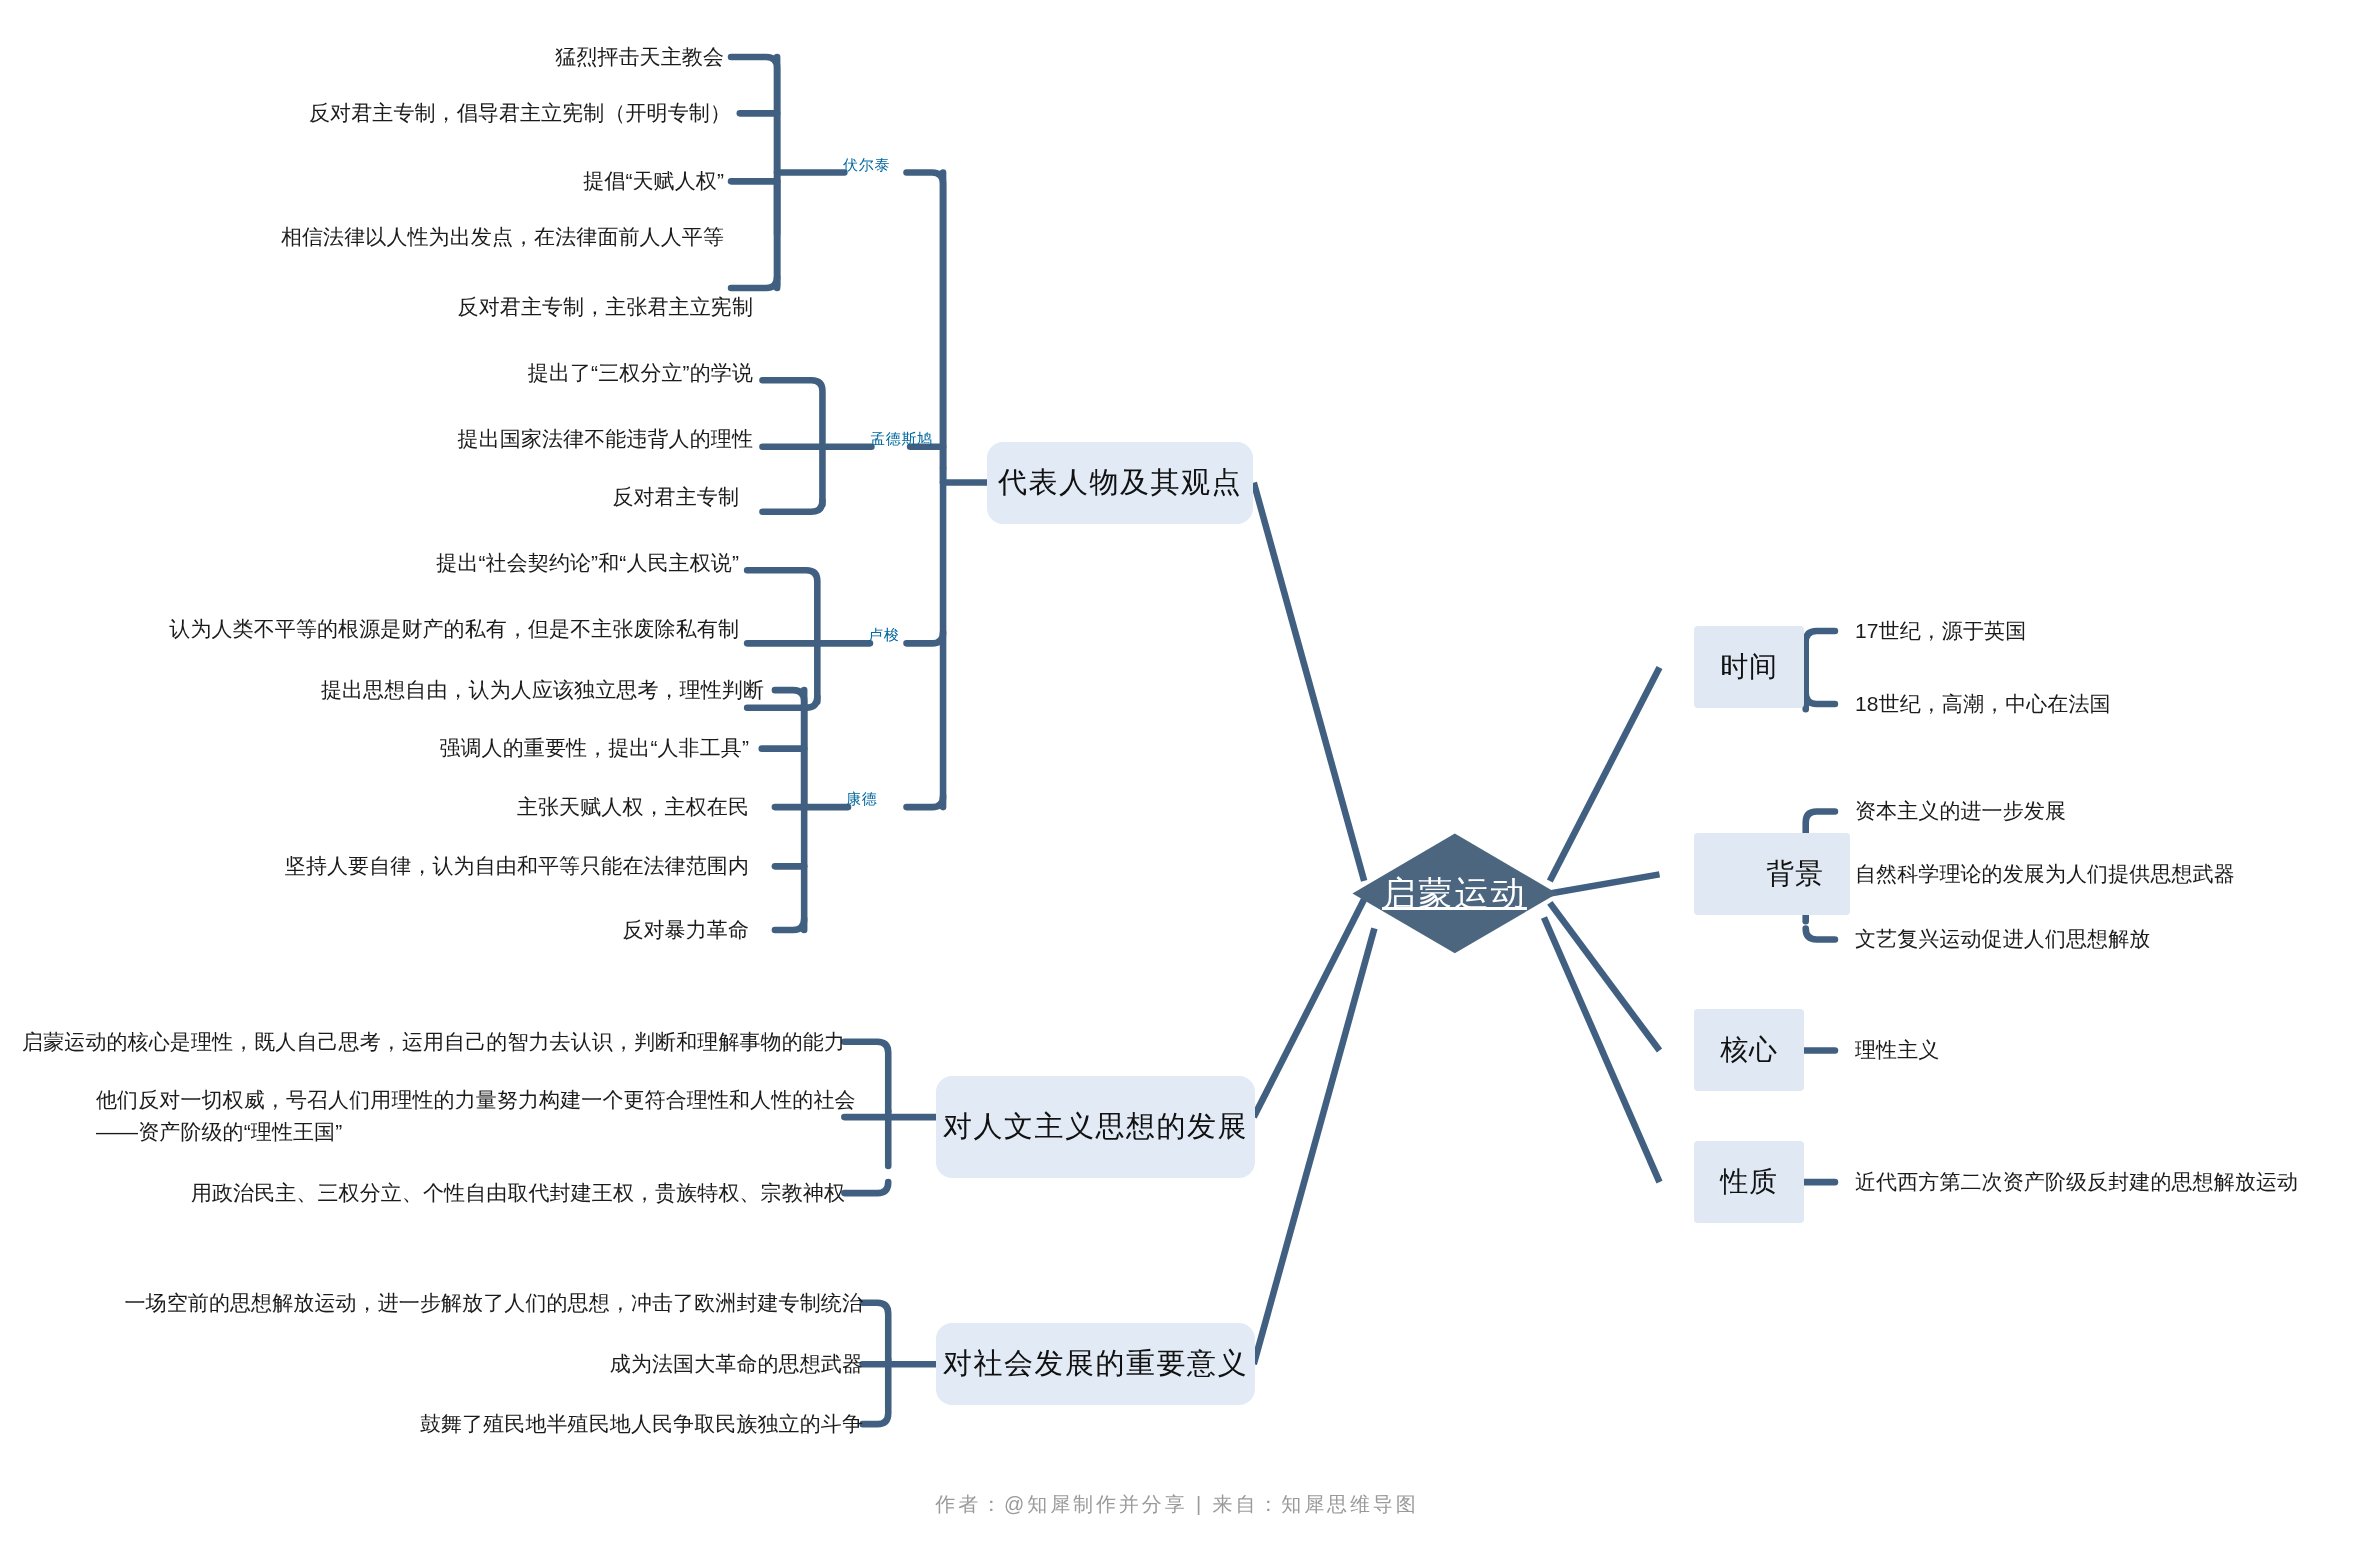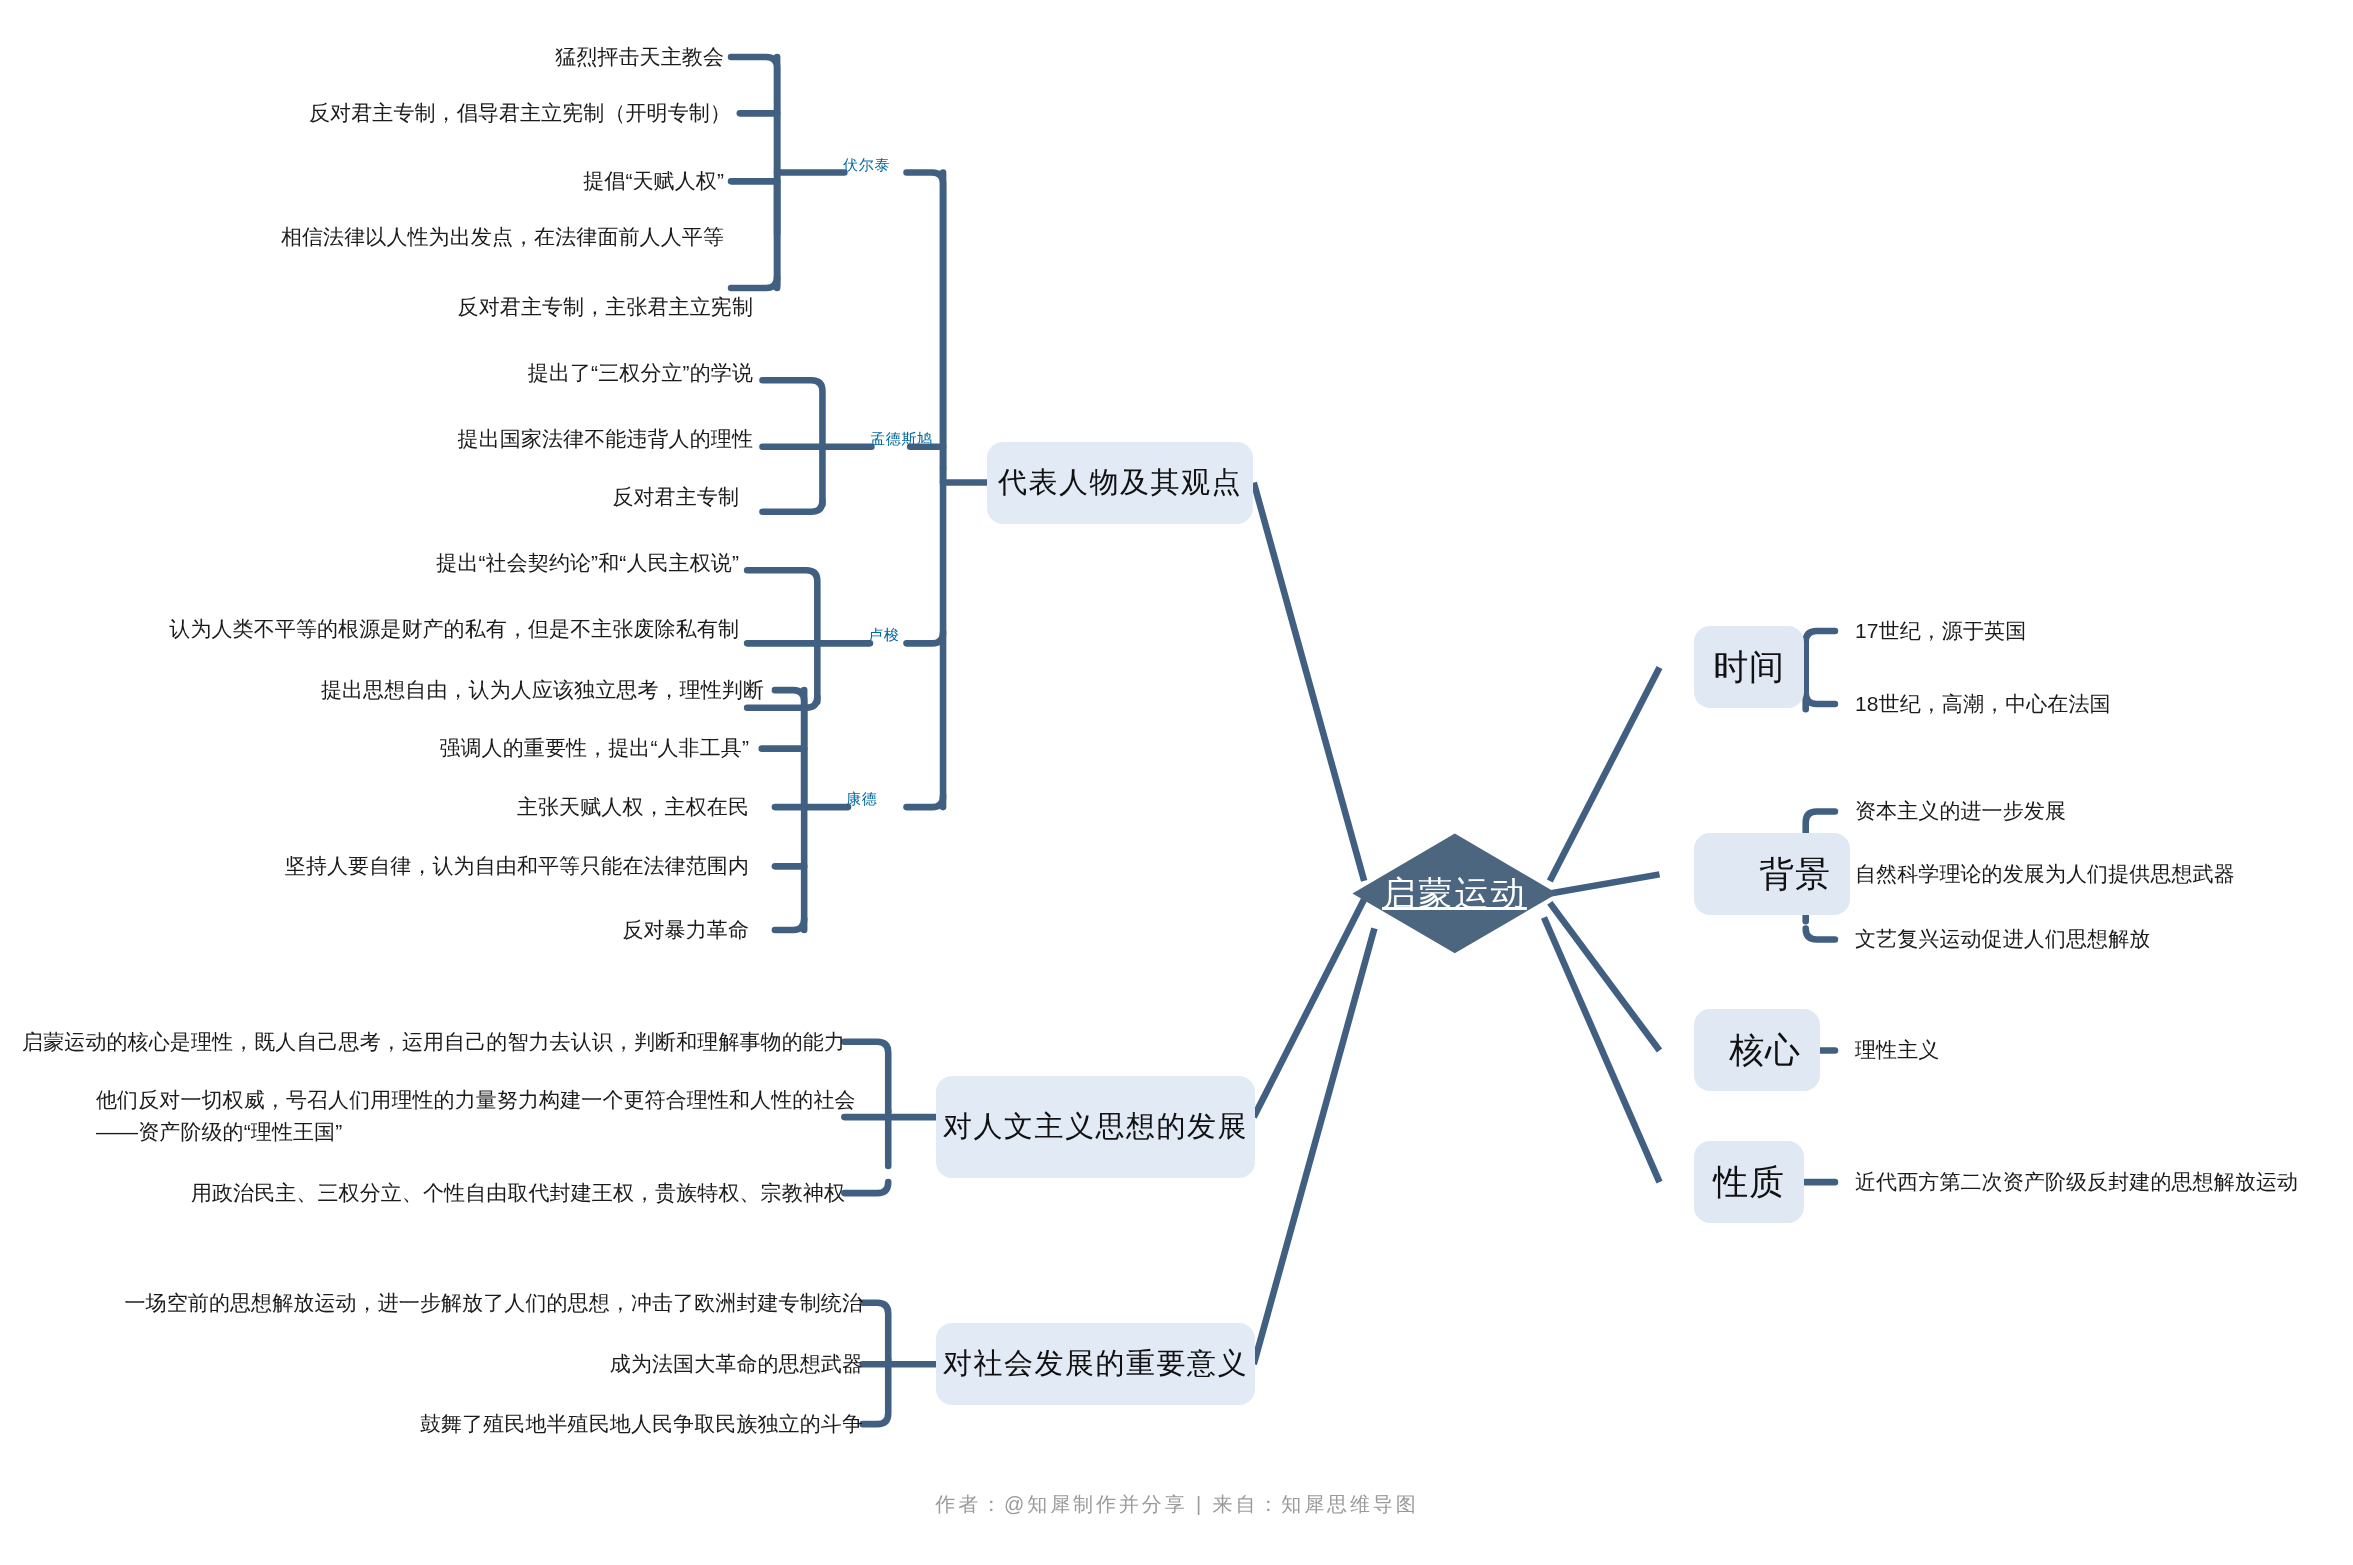--- a/index.html
+++ b/index.html
@@ -18,23 +18,23 @@
     color:#1b1b1b;
     white-space:pre;
     letter-spacing:0.1px;
   }
   .leaf.r{text-align:right;}
   .leaf.l{text-align:left;}
 
   .topic{
     position:absolute;
     background:#dfe8f3;
-    border-radius:16px;
+    border-radius:4px;
     color:#111;
-    font-size:35px;
+    font-size:28px;
     display:flex;align-items:center;justify-content:center;
     white-space:nowrap;
     letter-spacing:0.7px;
   }
   .subtopic{
     position:absolute;
     background:#e1eaf5;
     border-radius:16px;
     color:#111;
     font-size:29px;
@@ -191,21 +191,21 @@
   <div class="leaf r" style="right:1491px;top:1287px;width:826px;">一场空前的思想解放运动，进一步解放了人们的思想，冲击了欧洲封建专制统治</div>
   <div class="leaf r" style="right:1491px;top:1348px;width:826px;">成为法国大革命的思想武器</div>
   <div class="leaf r" style="right:1491px;top:1408px;width:826px;">鼓舞了殖民地半殖民地人民争取民族独立的斗争</div>
 
   <div class="root" style="left:1352px;top:859px;width:205px;height:69px;">
     <span class="rootlabel">启蒙运动</span>
   </div>
 
   <div class="topic" style="left:1694px;top:626px;width:110px;height:82px;">时间</div>
   <div class="topic" style="left:1694px;top:833px;width:110px;height:82px;padding-left:46px;">背景</div>
-  <div class="topic" style="left:1694px;top:1009px;width:110px;height:82px;padding-left:16px;">核心</div>
+  <div class="topic" style="left:1694px;top:1009px;width:110px;height:82px;">核心</div>
   <div class="topic" style="left:1694px;top:1141px;width:110px;height:82px;">性质</div>
 
   <div class="leaf l" style="left:1855px;top:615px;width:658px;">17世纪，源于英国</div>
   <div class="leaf l" style="left:1855px;top:688px;width:658px;">18世纪，高潮，中心在法国</div>
 
   <div class="leaf l" style="left:1855px;top:795px;width:694px;">资本主义的进一步发展</div>
   <div class="leaf l" style="left:1855px;top:858px;width:694px;">自然科学理论的发展为人们提供思想武器</div>
   <div class="leaf l" style="left:1855px;top:923px;width:694px;">文艺复兴运动促进人们思想解放</div>
 
   <div class="leaf l" style="left:1855px;top:1034px;width:658px;">理性主义</div>

